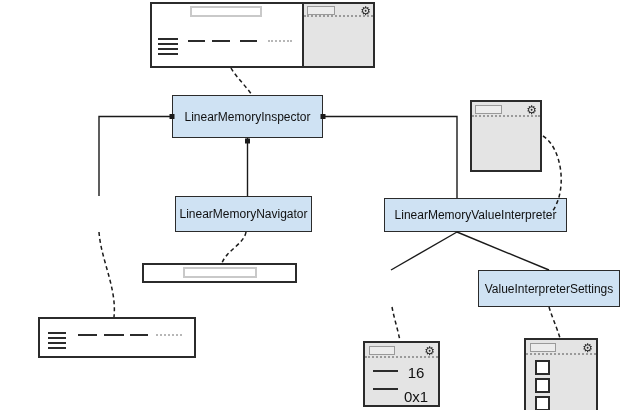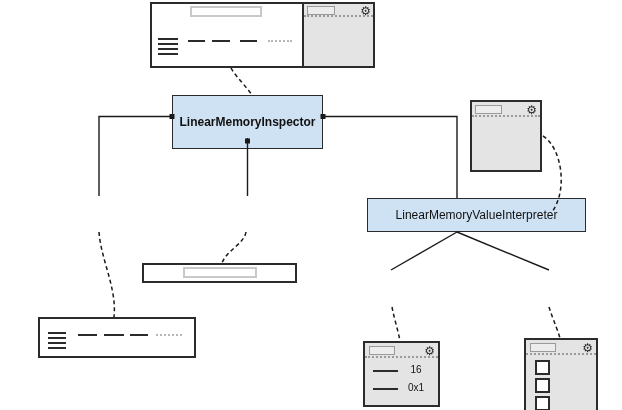--- a/index.html
+++ b/index.html
@@ -13,21 +13,21 @@
   
   .wire-white{position:absolute;background:#ffffff;border:2px solid #2b2b2b;}
   .wire-gray{position:absolute;background:#e4e4e4;border:2px solid #2b2b2b;}
   .wire-input{position:absolute;background:#ffffff;border:2px solid #c9c9c9;}
   .wire-input-gray{position:absolute;background:#ececec;border:1px solid #9a9a9a;}
   .hline{position:absolute;height:2px;background:#2b2b2b;}
   .dotline{position:absolute;height:0;border-top:2px dotted #b7b7b7;}
   .sepline{position:absolute;left:0;right:0;height:0;border-top:2px dotted #9a9a9a;}
   .gear{position:absolute;font-size:12px;line-height:12px;color:#2b2b2b;}
   .checkbox{position:absolute;width:15px;height:15px;background:#fff;border:2px solid #2b2b2b;}
-  .mini-val{position:absolute;font-size:10px;color:#111;width:30px;text-align:center;}
+  .mini-val{position:absolute;font-size:15px;color:#111;width:30px;text-align:center;}
   .connectors{position:absolute;left:0;top:0;width:622px;height:410px;pointer-events:none;}
 </style>
 </head>
 <body>
 
 <div class="canvas">
 
   <div class="wire-white" style="left:150px;top:2px;width:225px;height:66px;">
     <div class="wire-input" style="left:38px;top:2px;width:72px;height:11px;"></div>
     <div class="hline" style="left:6px;top:34px;width:20px;"></div>
@@ -66,34 +66,36 @@
     <div class="dotline" style="left:116px;top:15px;width:26px;"></div>
   </div>
 
   <div class="wire-gray" style="left:363px;top:341px;width:77px;height:66px;">
     <div class="wire-input-gray" style="left:4px;top:3px;width:26px;height:9px;"></div>
     <span class="gear" style="right:3px;top:2px;">⚙</span>
     <div class="sepline" style="top:13px;"></div>
     <div class="hline" style="left:8px;top:27px;width:25px;"></div>
     <span class="mini-val" style="left:36px;top:21px;">16</span>
     <div class="hline" style="left:8px;top:45px;width:25px;"></div>
-    <span class="mini-val" style="left:36px;top:39px;">0x1</span>
+    <span class="mini-val" style="left:36px;top:45px;">0x1</span>
   </div>
 
   <div class="wire-gray" style="left:524px;top:338px;width:74px;height:74px;">
     <div class="wire-input-gray" style="left:4px;top:3px;width:26px;height:9px;"></div>
     <span class="gear" style="right:3px;top:2px;">⚙</span>
     <div class="sepline" style="top:13px;"></div>
     <div class="checkbox" style="left:9px;top:20px;"></div>
     <div class="checkbox" style="left:9px;top:38px;"></div>
     <div class="checkbox" style="left:9px;top:56px;"></div>
   </div>
 
-  <div class="node" style="left:172px;top:95px;width:151px;height:54px;font-weight:bold;">LinearMemoryInspector</div>
-  <div class="node" style="left:367px;top:198px;width:219px;height:34px;">LinearMemoryValueInterpreter</div>
+  <div class="node" style="left:172px;top:95px;width:151px;height:43px;">LinearMemoryInspector</div>
+  <div class="node" style="left:175px;top:196px;width:137px;height:36px;">LinearMemoryNavigator</div>
+  <div class="node" style="left:384px;top:198px;width:183px;height:34px;">LinearMemoryValueInterpreter</div>
+  <div class="node" style="left:478px;top:270px;width:142px;height:37px;">ValueInterpreterSettings</div>
 
   <svg class="connectors" viewBox="0 0 622 410">
     <g stroke="#1a1a1a" stroke-width="1.4" fill="none">
       <path d="M172,116.5 H99 V196"></path>
       <path d="M247.5,138 V196"></path>
       <path d="M323,116.5 H457 V198"></path>
       <path d="M457,232 L391,270"></path>
       <path d="M457,232 L549,270"></path>
     </g>
     <g fill="#1a1a1a" stroke="none">

